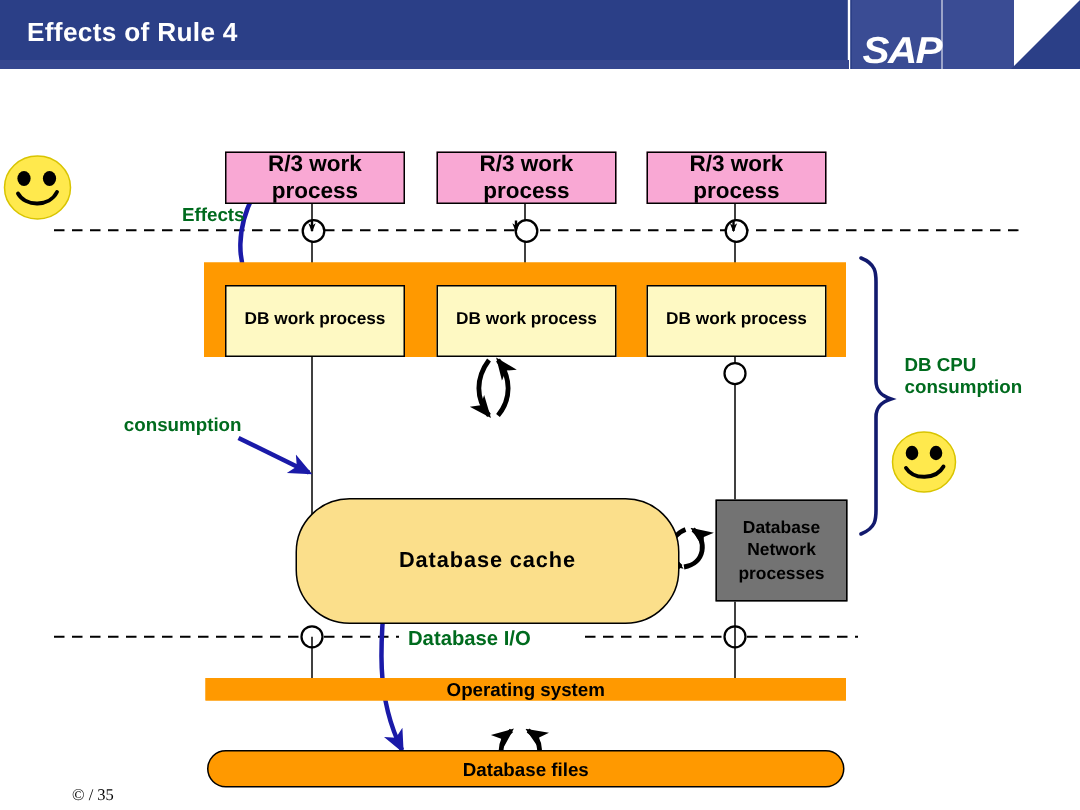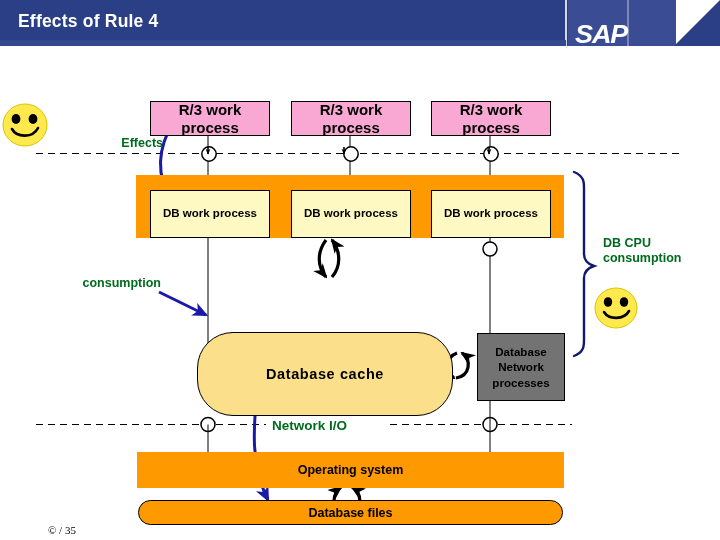--- a/index.html
+++ b/index.html
@@ -122,21 +122,21 @@
     justify-content: center;
     font-size: 11.6px;
     font-weight: bold;
     line-height: 1.32;
     color: #000000;
   }
   #os-bar {
     position: absolute;
     box-sizing: border-box;
     left: 137px; top: 398px;
-    width: 427px; height: 36px;
+    width: 427px; height: 15px;
     background: #ff9900;
     border: 1px solid #ff9900;
     display: flex;
     align-items: center;
     justify-content: center;
     font-size: 12.5px;
     font-weight: bold;
     color: #000000;
   }
   #db-files {
@@ -329,21 +329,21 @@
   <div class="ann" id="ann-dbmem">
     <div>consumption</div>
   </div>
 
   <div class="ann" id="ann-dbcpu">
     <div>DB CPU</div>
     <div>consumption</div>
   </div>
 
   <div class="ann" id="ann-phys">
-    <span>Network I/O</span>
+    <span>Database I/O</span>
   </div>
 
   <svg class="smiley" style="left:2px; top:48px;" width="50" height="46" viewBox="0 0 50 46">
     <ellipse cx="23" cy="23" rx="22" ry="21" fill="#ffe94d" stroke="#d8c400" stroke-width="1"></ellipse>
     <ellipse cx="14" cy="17" rx="4.4" ry="5" fill="#000000"></ellipse>
     <ellipse cx="31" cy="17" rx="4.4" ry="5" fill="#000000"></ellipse>
     <path d="M 10 27 C 15 36, 31 36, 36 26" stroke="#000000" stroke-width="2.6" fill="none" stroke-linecap="round"></path>
   </svg>
 
   <svg class="smiley" style="left:593px; top:232px;" width="46" height="44" viewBox="0 0 46 44">

